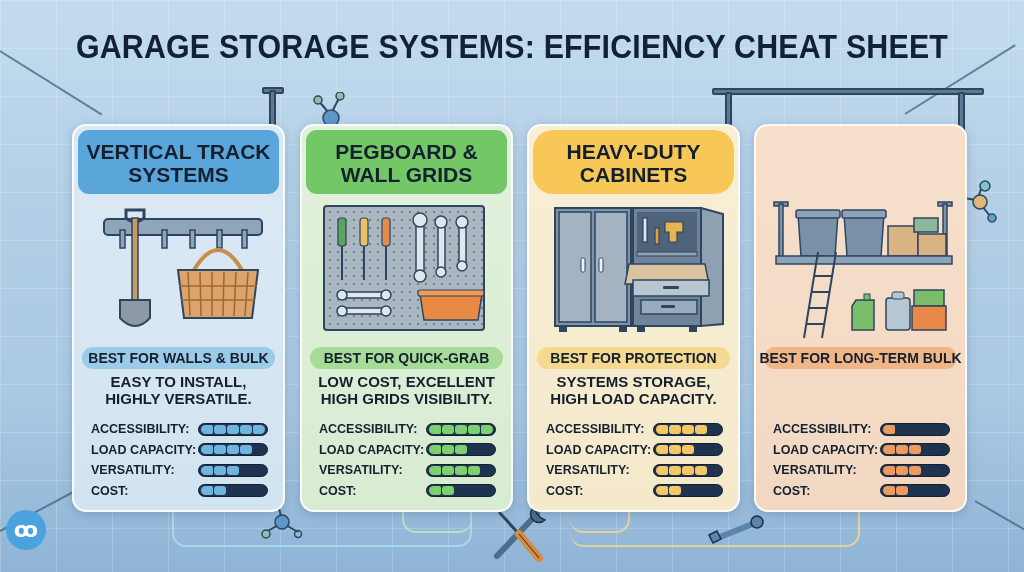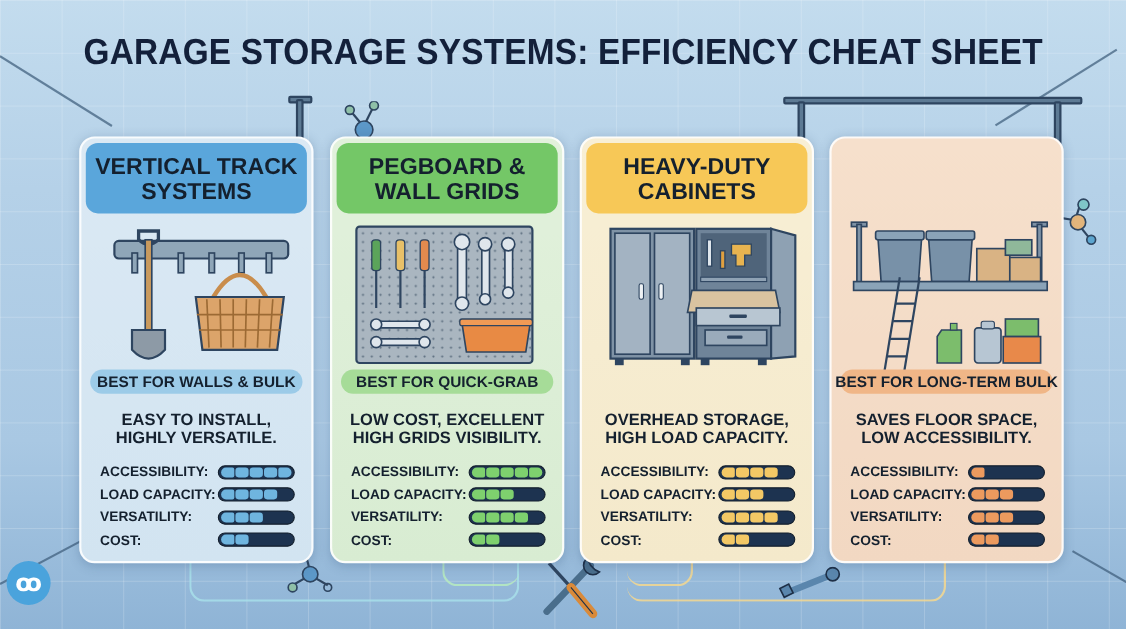--- a/index.html
+++ b/index.html
@@ -32,21 +32,21 @@
     overflow: hidden;
   }
   .card-head {
     position: absolute; top: 4px; left: 4px; right: 4px; height: 64px;
     border-radius: 11px; display: flex; align-items: center; justify-content: center;
     text-align: center; font-weight: 900; font-size: 21px; line-height: 23px; color: #14202e;
     white-space: pre-line; padding-top: 2px;
   }
   .card-illus { position: absolute; top: 74px; left: 8px; right: 8px; height: 140px; }
   .best {
-    position: absolute; top: 210px; left: 8px; right: 8px; height: 22px;
+    position: absolute; top: 221px; left: 8px; right: 8px; height: 22px;
     border-radius: 11px; font-weight: 900; font-size: 14px; color: #14202e;
     display: flex; align-items: center; justify-content: center; white-space: nowrap;
   }
   .desc {
     position: absolute; top: 247px; left: 6px; right: 6px; text-align: center;
     font-weight: 900; font-size: 15px; line-height: 17px; color: #14202e; white-space: pre-line;
   }
   .metrics { position: absolute; top: 293px; left: 12px; right: 10px; }
   .metric { display: flex; align-items: center; height: 20.5px; justify-content: center; }
   .metric-label { width: 105px; font-weight: 900; font-size: 12.5px; color: #14202e; white-space: nowrap; }
@@ -59,21 +59,21 @@
   .seg.last { border-radius: 2px 5px 5px 2px; }
   .c-blue { background: linear-gradient(180deg, #dbe9f4 0%, #d2e4f1 100%); }
   .h-blue { background: #5aa6db; }
   .b-blue { background: #9ccbe8; }
   .s-blue { background: #6fb5df; }
   .c-green { background: linear-gradient(180deg, #e2f1dc 0%, #d8ecd2 100%); }
   .h-green { background: #74c767; }
   .b-green { background: #a6dc98; }
   .s-green { background: #7ed06e; }
   .c-yellow { background: linear-gradient(180deg, #f8efd5 0%, #f4e9cb 100%); }
-  .h-yellow { background: #f7c857; }
+  .h-yellow { background: #f7c857; border-radius: 20px; }
   .b-yellow { background: #f5d990; }
   .s-yellow { background: #f3c865; }
   .c-orange { background: linear-gradient(180deg, #f6e0cc 0%, #f2d8c2 100%); }
   .h-orange { background: #f08332; }
   .b-orange { background: #f0b687; }
   .s-orange { background: #ec9a5e; }
   .deco { position: absolute; }
   .flow { position: absolute; border: 2px solid; border-top: none; border-radius: 0 0 14px 14px; opacity: 0.85; }
   .logo-badge {
     position: absolute; left: 6px; bottom: 22px; width: 40px; height: 40px; border-radius: 50%;
@@ -311,21 +311,22 @@
     <path d="M92 64 h76 l4 20 h-84z" fill="#d9c3a0" stroke="#2e4560" stroke-width="1.5"></path>
     <rect x="96" y="80" width="76" height="16" fill="#b8c6d2" stroke="#2e4560" stroke-width="1.5"></rect>
     <rect x="126" y="86" width="16" height="3" rx="1" fill="#2e4560"></rect>
     <rect x="104" y="100" width="56" height="14" fill="#9aabbb" stroke="#2e4560" stroke-width="1.5"></rect>
     <rect x="124" y="105" width="14" height="3" rx="1" fill="#2e4560"></rect>
     <rect x="22" y="126" width="8" height="6" fill="#2e4560"></rect>
       <rect x="82" y="126" width="8" height="6" fill="#2e4560"></rect>
     <rect x="100" y="126" width="8" height="6" fill="#2e4560"></rect>
       <rect x="152" y="126" width="8" height="6" fill="#2e4560"></rect>
   </svg>
-  <div class="desc">OVERHEAD STORAGE,
+  <div class="best b-yellow">BEST FOR PROTECTION</div>
+  <div class="desc">SYSTEMS STORAGE,
 HIGH LOAD CAPACITY.</div>
   <div class="metrics">
     <div class="metric">
       <span class="metric-label">ACCESSIBILITY:</span>
       <div class="bar">
           <span class="seg s-yellow first"></span>
           <span class="seg s-yellow"></span>
           <span class="seg s-yellow"></span>
           <span class="seg s-yellow"></span>
         </div>
@@ -382,22 +383,20 @@
         <line x1="50" y1="76" x2="68" y2="76"></line>
     </g>
     <path d="M92 100 h18 v30 h-22 v-24z" fill="#7cbd6c" stroke="#2e4560" stroke-width="1.5"></path>
     <rect x="100" y="94" width="6" height="6" fill="#7cbd6c" stroke="#2e4560"></rect>
     <rect x="122" y="98" width="24" height="32" rx="3" fill="#b7c6d3" stroke="#2e4560" stroke-width="1.5"></rect>
     <rect x="128" y="92" width="12" height="7" rx="2" fill="#b7c6d3" stroke="#2e4560"></rect>
     <rect x="150" y="90" width="30" height="16" fill="#7cbd6c" stroke="#2e4560" stroke-width="1.5"></rect>
     <rect x="148" y="106" width="34" height="24" fill="#e8894a" stroke="#2e4560" stroke-width="1.5"></rect>
   </svg>
   <div class="best b-orange">BEST FOR LONG-TERM BULK</div>
-  <div class="desc">SAVES FLOOR SPACE,
-LOW ACCESSIBILITY.</div>
   <div class="metrics">
     <div class="metric">
       <span class="metric-label">ACCESSIBILITY:</span>
       <div class="bar">
           <span class="seg s-orange first"></span>
         </div>
     </div>
     <div class="metric">
       <span class="metric-label">LOAD CAPACITY:</span>
       <div class="bar">

